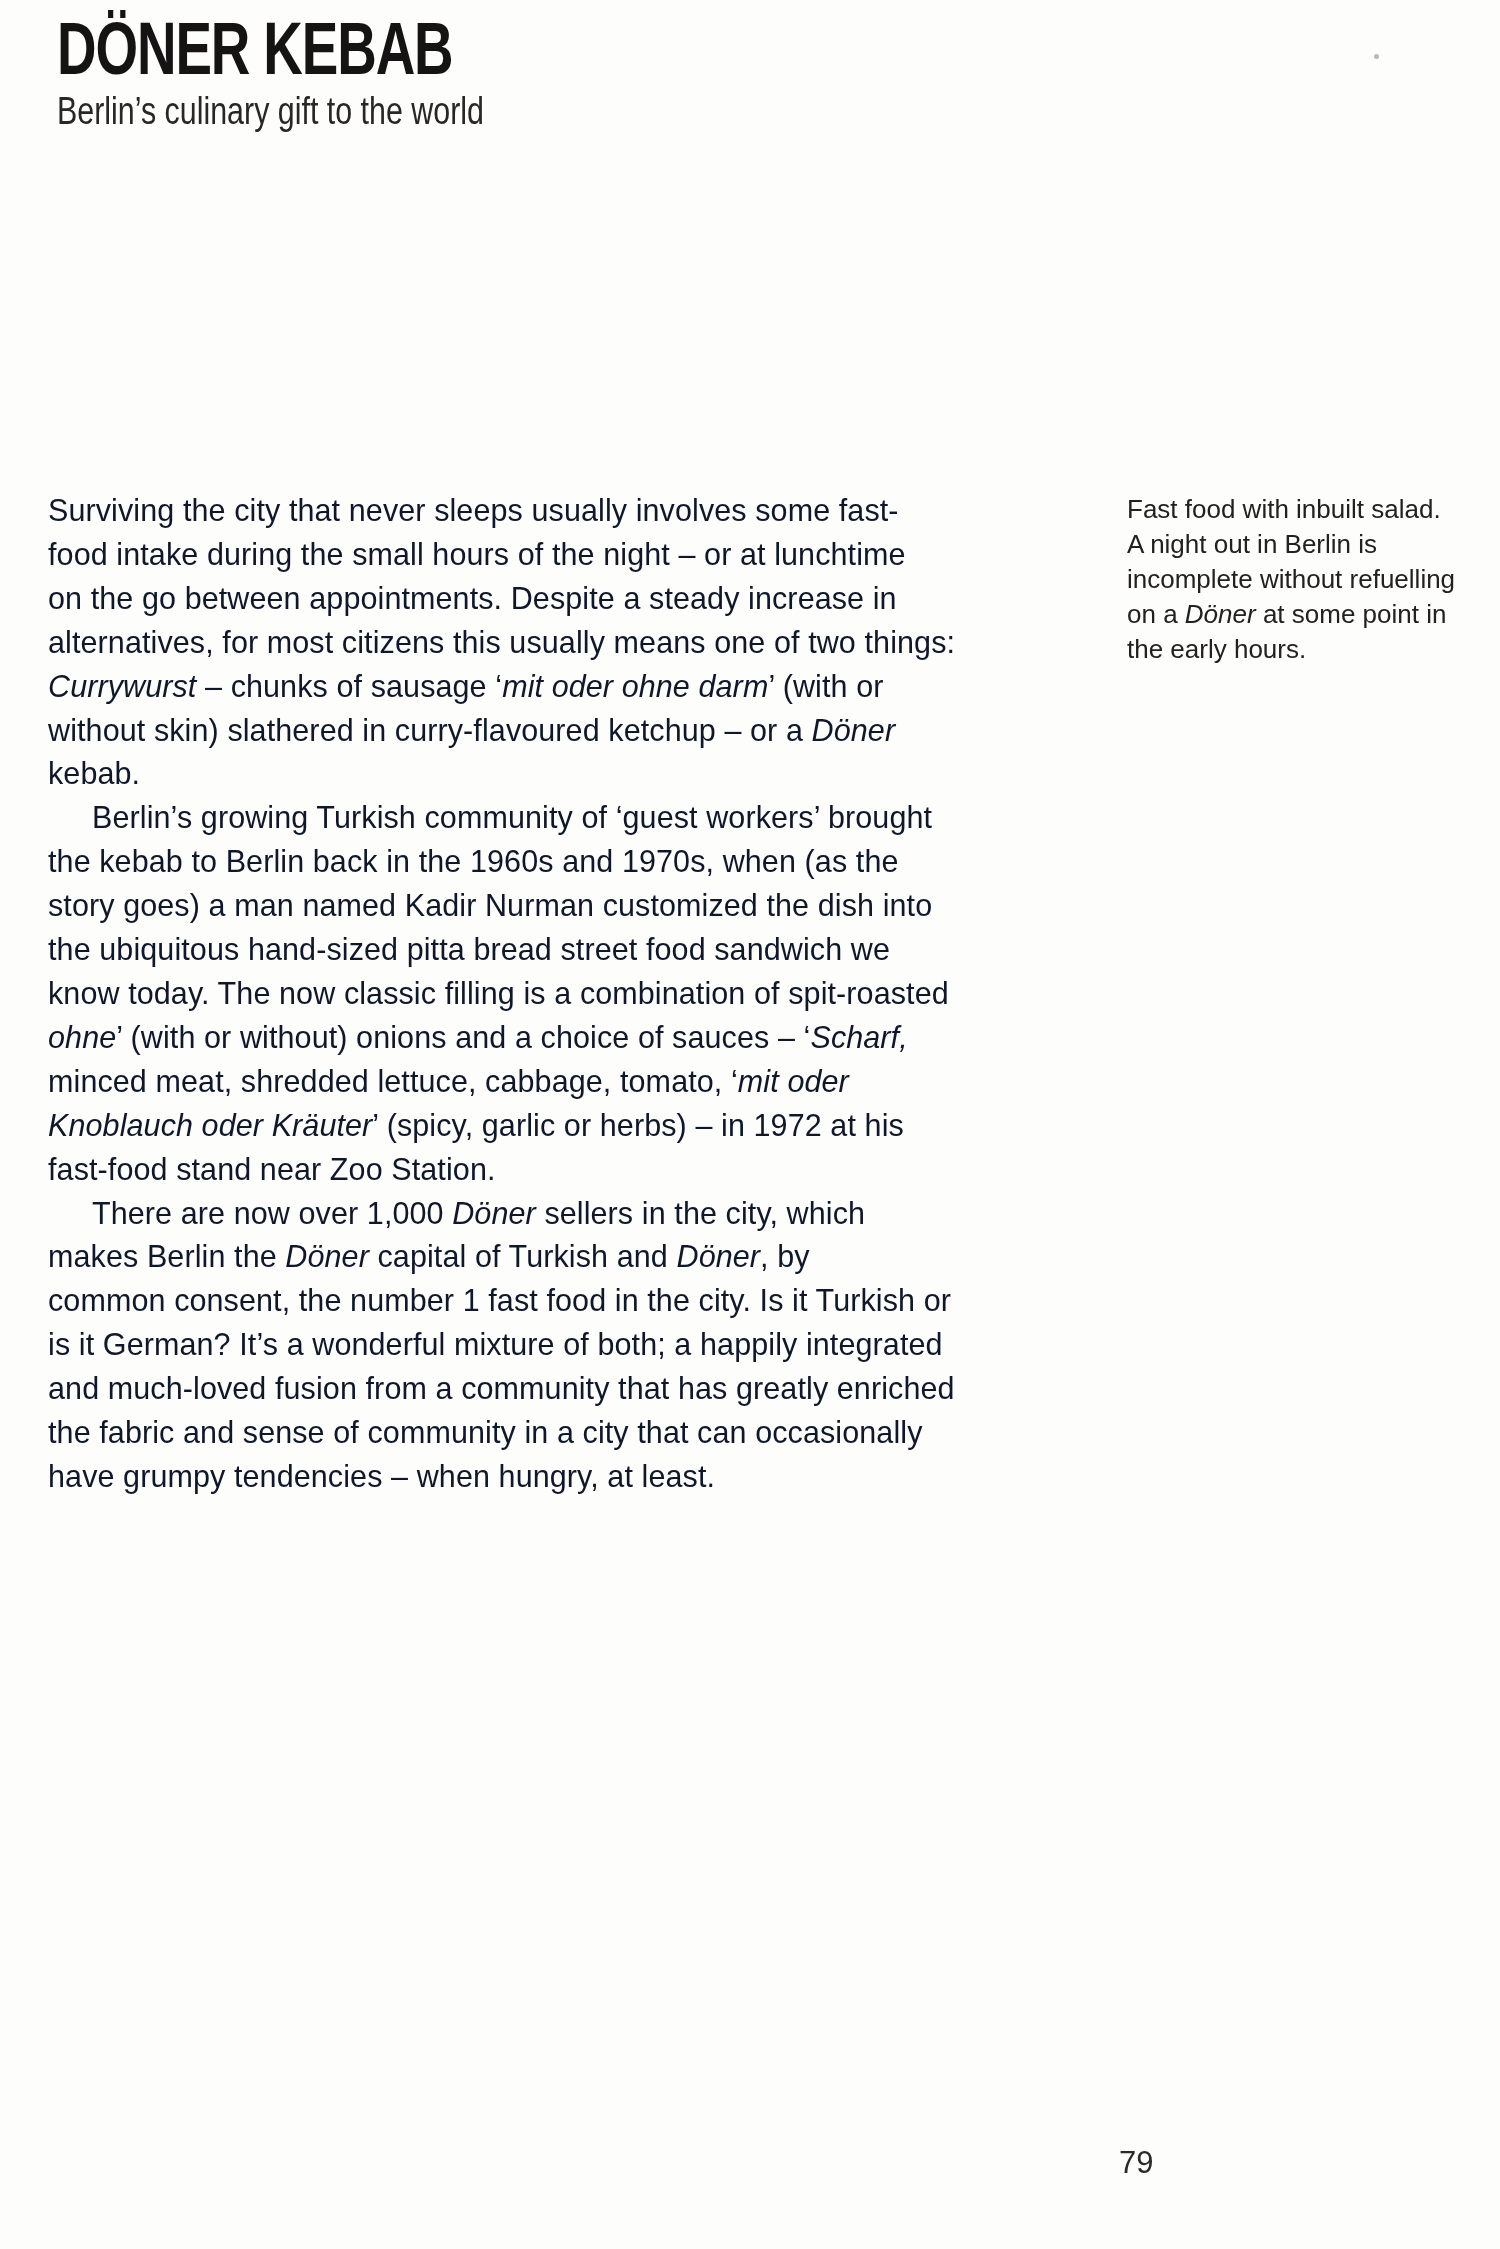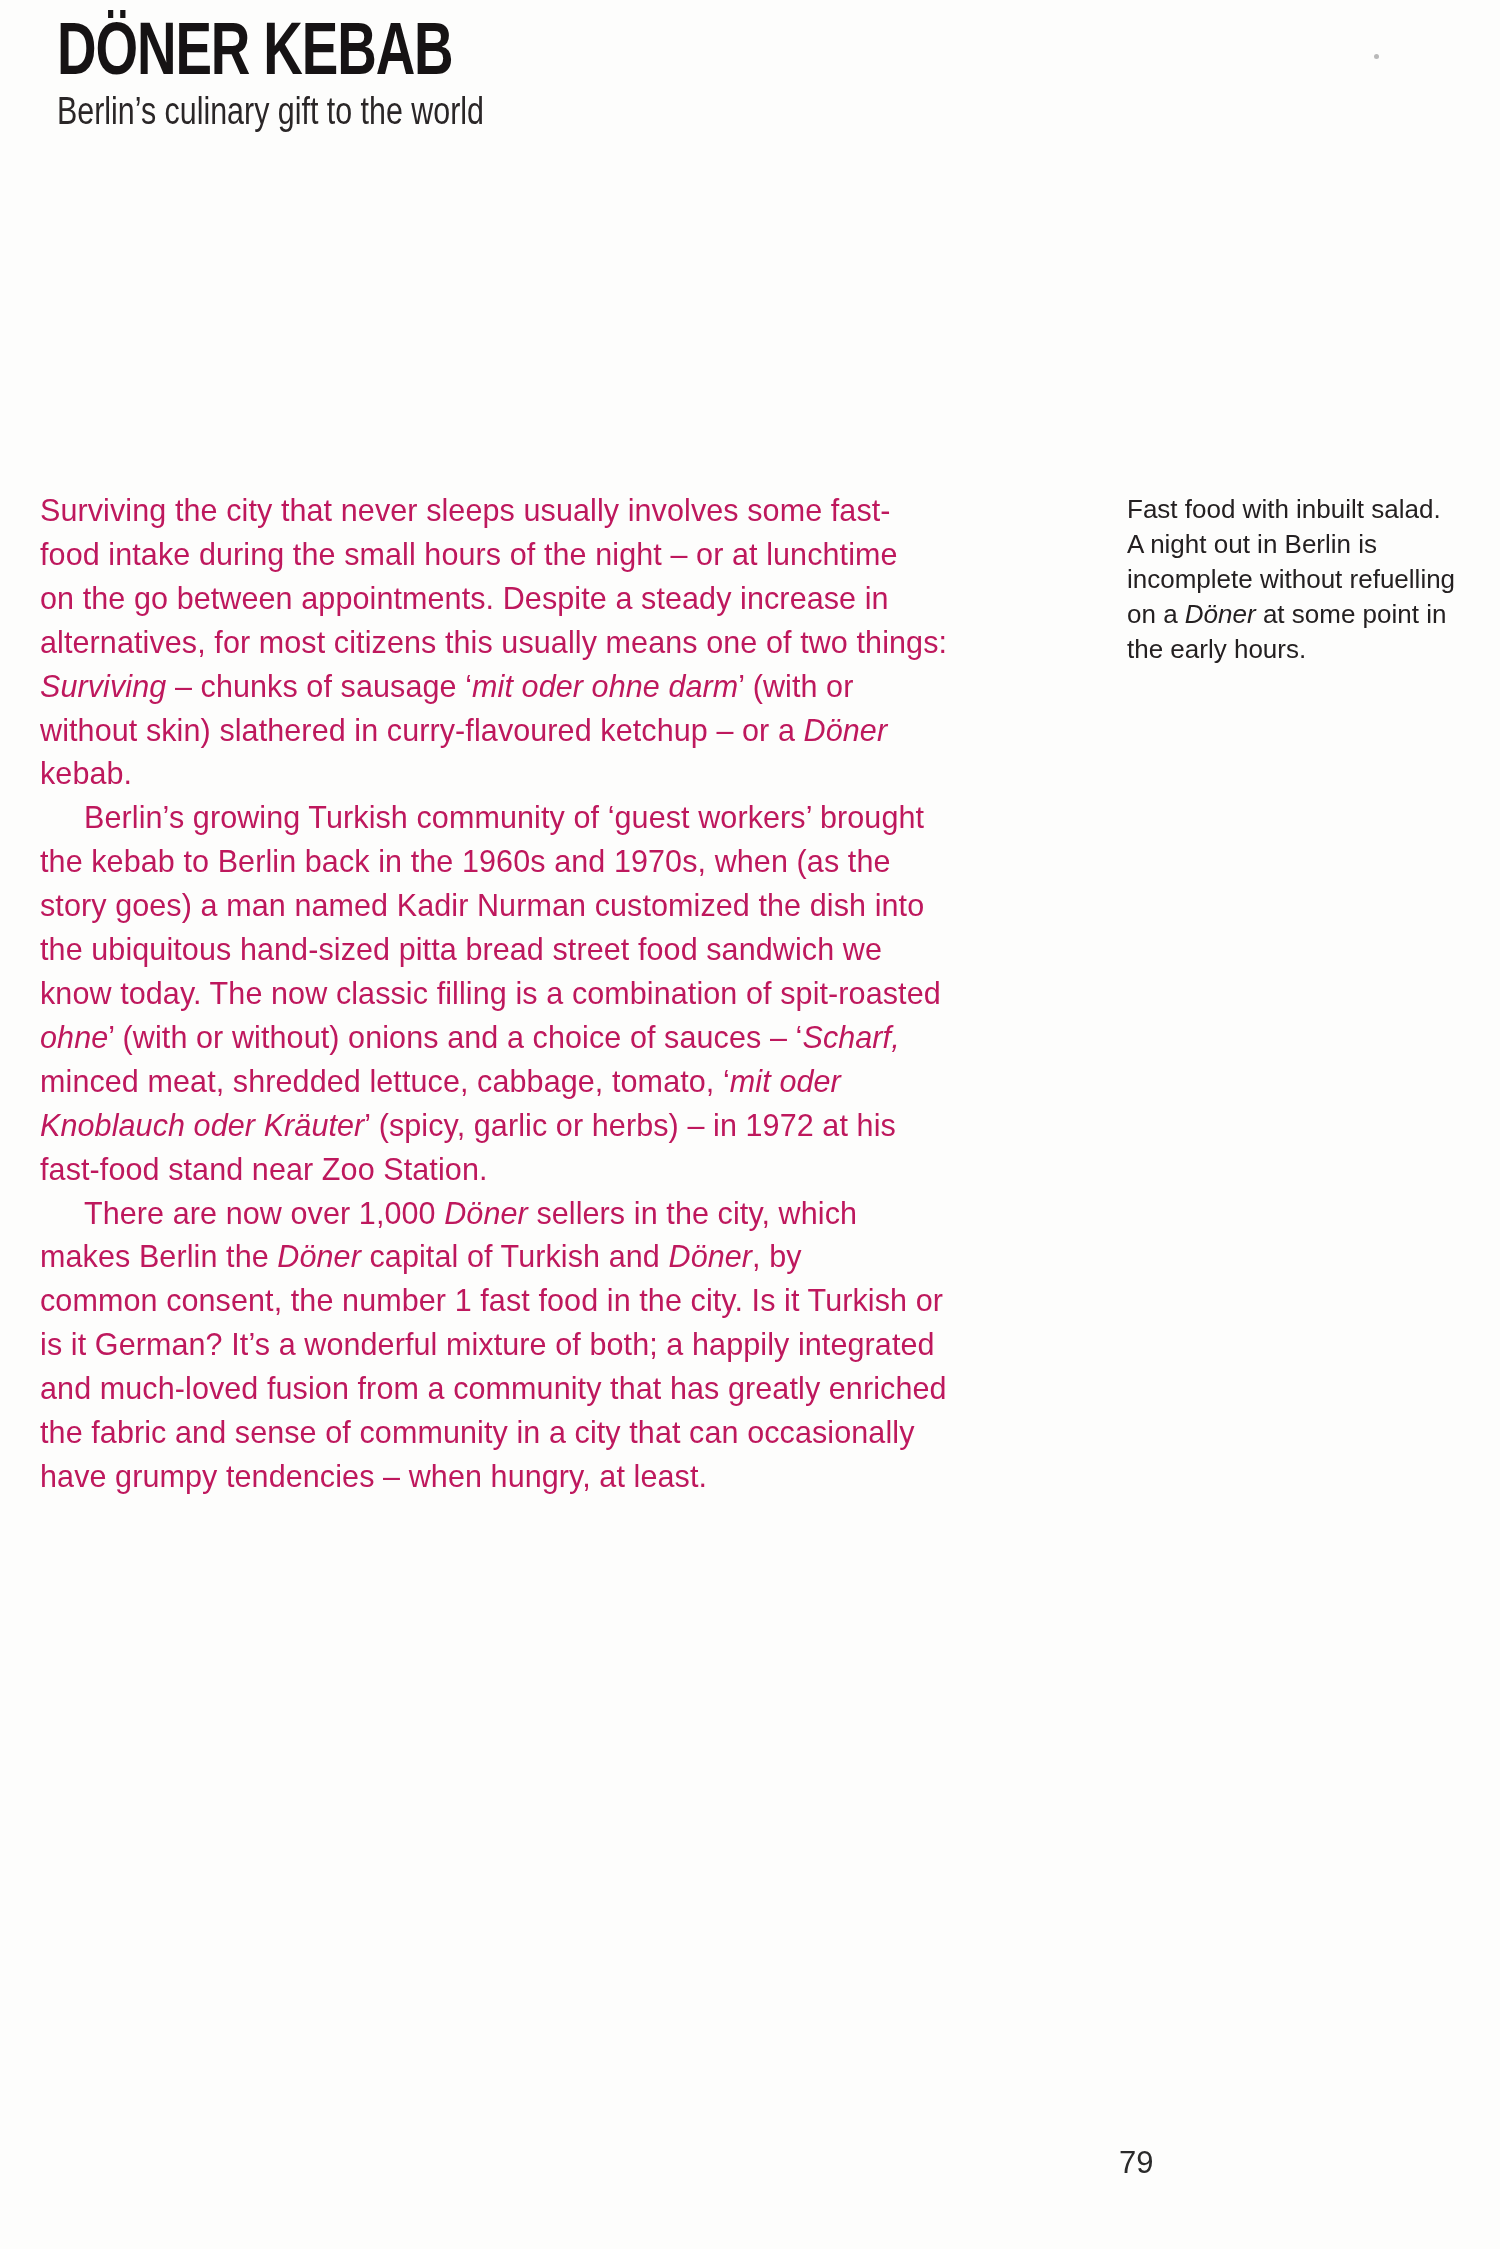--- a/index.html
+++ b/index.html
@@ -38,27 +38,27 @@
     font-size: 38px;
     font-weight: 400;
     line-height: 46px;
     transform: scaleX(0.80);
     transform-origin: left top;
     white-space: nowrap;
     color: #2a2627;
   }
   .article {
     position: absolute;
-    left: 40px;
+    left: 48px;
     top: 489px;
     width: 1045px;
     font-size: 30.5px;
     line-height: 43.9px;
     letter-spacing: 0.1px;
-    color: #be185d;
+    color: #0f172a;
   }
   .sidebar {
     position: absolute;
     left: 1127px;
     top: 492px;
     width: 375px;
     font-size: 26px;
     line-height: 35px;
     color: #242021;
   }
@@ -92,21 +92,21 @@
     <h1 class="title">DÖNER KEBAB</h1>
     <p class="subtitle">Berlin’s culinary gift to the world</p>
   </header>
 
   <main class="article">
       <div class="para">
         <div class="line"><span>Surviving the city that never sleeps usually involves some fast-</span></div>
         <div class="line"><span>food intake during the small hours of the night – or at lunchtime</span></div>
         <div class="line"><span>on the go between appointments. Despite a steady increase in</span></div>
         <div class="line"><span>alternatives, for most citizens this usually means one of two things:</span></div>
-        <div class="line"><span class="it">Surviving</span><span> – chunks of sausage ‘</span><span class="it">mit oder ohne darm</span><span>’ (with or</span></div>
+        <div class="line"><span class="it">Currywurst</span><span> – chunks of sausage ‘</span><span class="it">mit oder ohne darm</span><span>’ (with or</span></div>
         <div class="line"><span>without skin) slathered in curry-flavoured ketchup – or a </span><span class="it">Döner</span></div>
         <div class="line"><span>kebab.</span></div>
       </div>
       <div class="para indent">
         <div class="line"><span>Berlin’s growing Turkish community of ‘guest workers’ brought</span></div>
         <div class="line"><span>the kebab to Berlin back in the 1960s and 1970s, when (as the</span></div>
         <div class="line"><span>story goes) a man named Kadir Nurman customized the dish into</span></div>
         <div class="line"><span>the ubiquitous hand-sized pitta bread street food sandwich we</span></div>
         <div class="line"><span>know today. The now classic filling is a combination of spit-roasted</span></div>
         <div class="line"><span class="it">ohne</span><span>’ (with or without) onions and a choice of sauces – ‘</span><span class="it">Scharf,</span></div>

